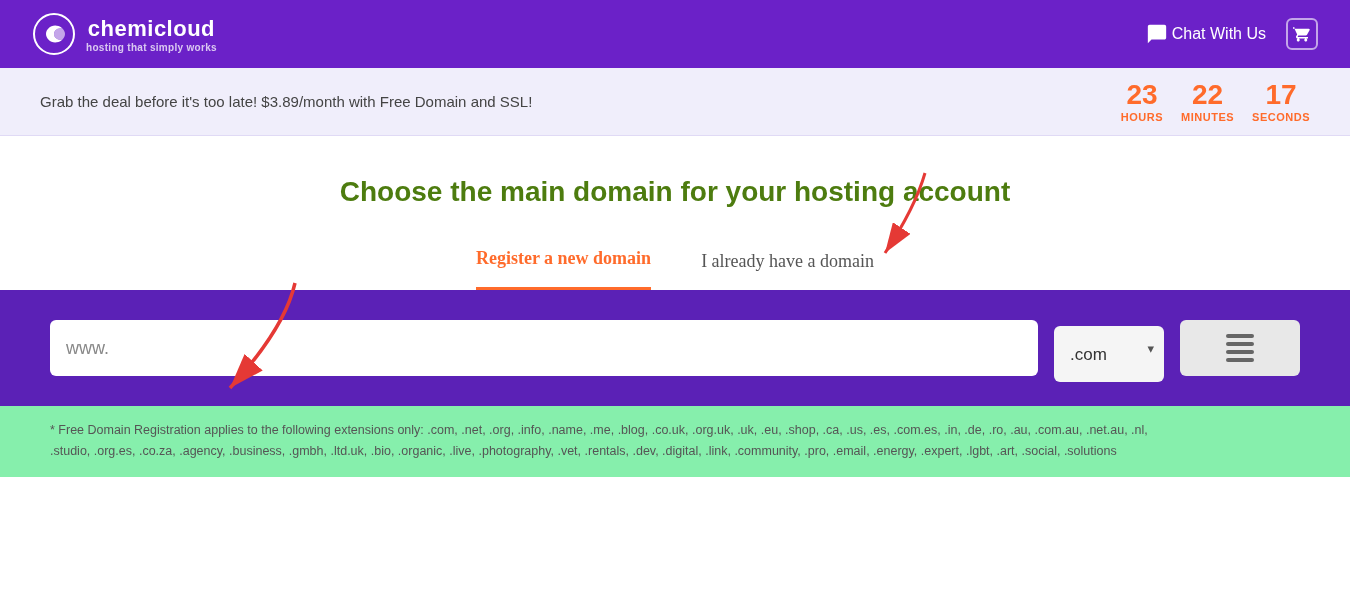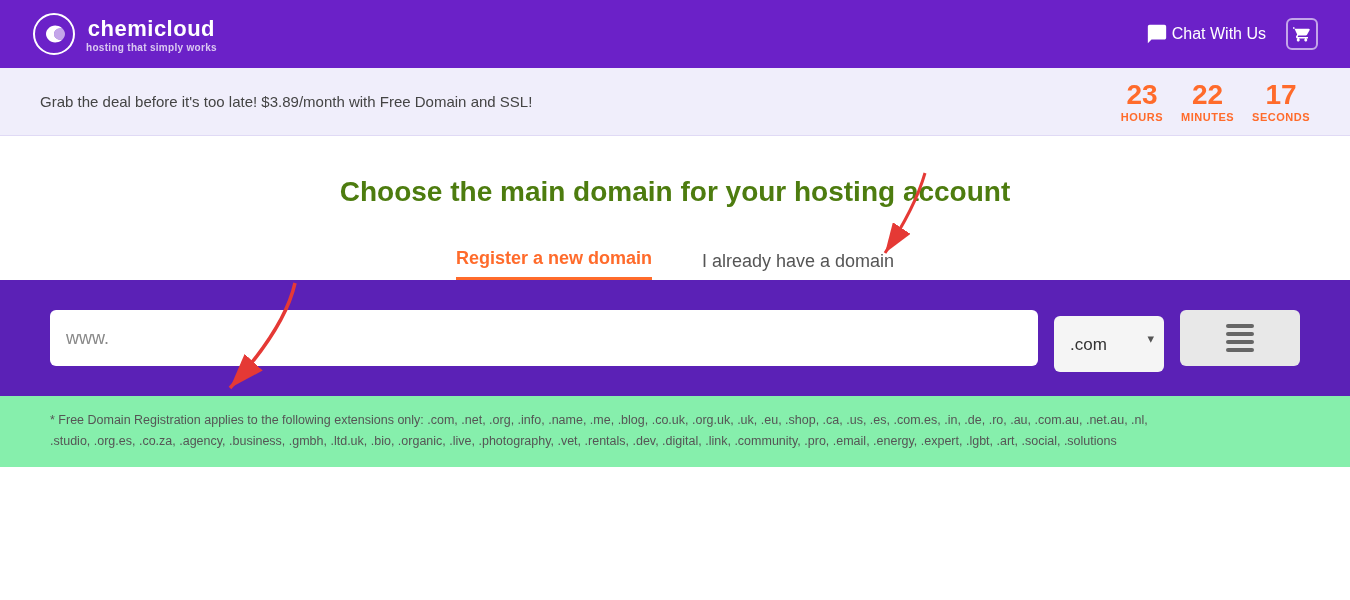--- a/index.html
+++ b/index.html
@@ -134,23 +134,24 @@
       display: flex;
       align-items: flex-end;
       gap: 50px;
       margin-bottom: 0;
       position: relative;
     }
     .tab-item {
       font-size: 18px;
       font-weight: 500;
       color: #555;
-      padding-bottom: 8px;
+      padding-bottom: 18px;
       cursor: pointer;
       position: relative;
+      font-family: Liberation Serif, serif;
     }
     .tab-item.active {
       color: #ff6b2b;
       font-weight: 700;
       border-bottom: 3px solid #ff6b2b;
     }
 
     
     .search-section {
       background: #5b21b6;

